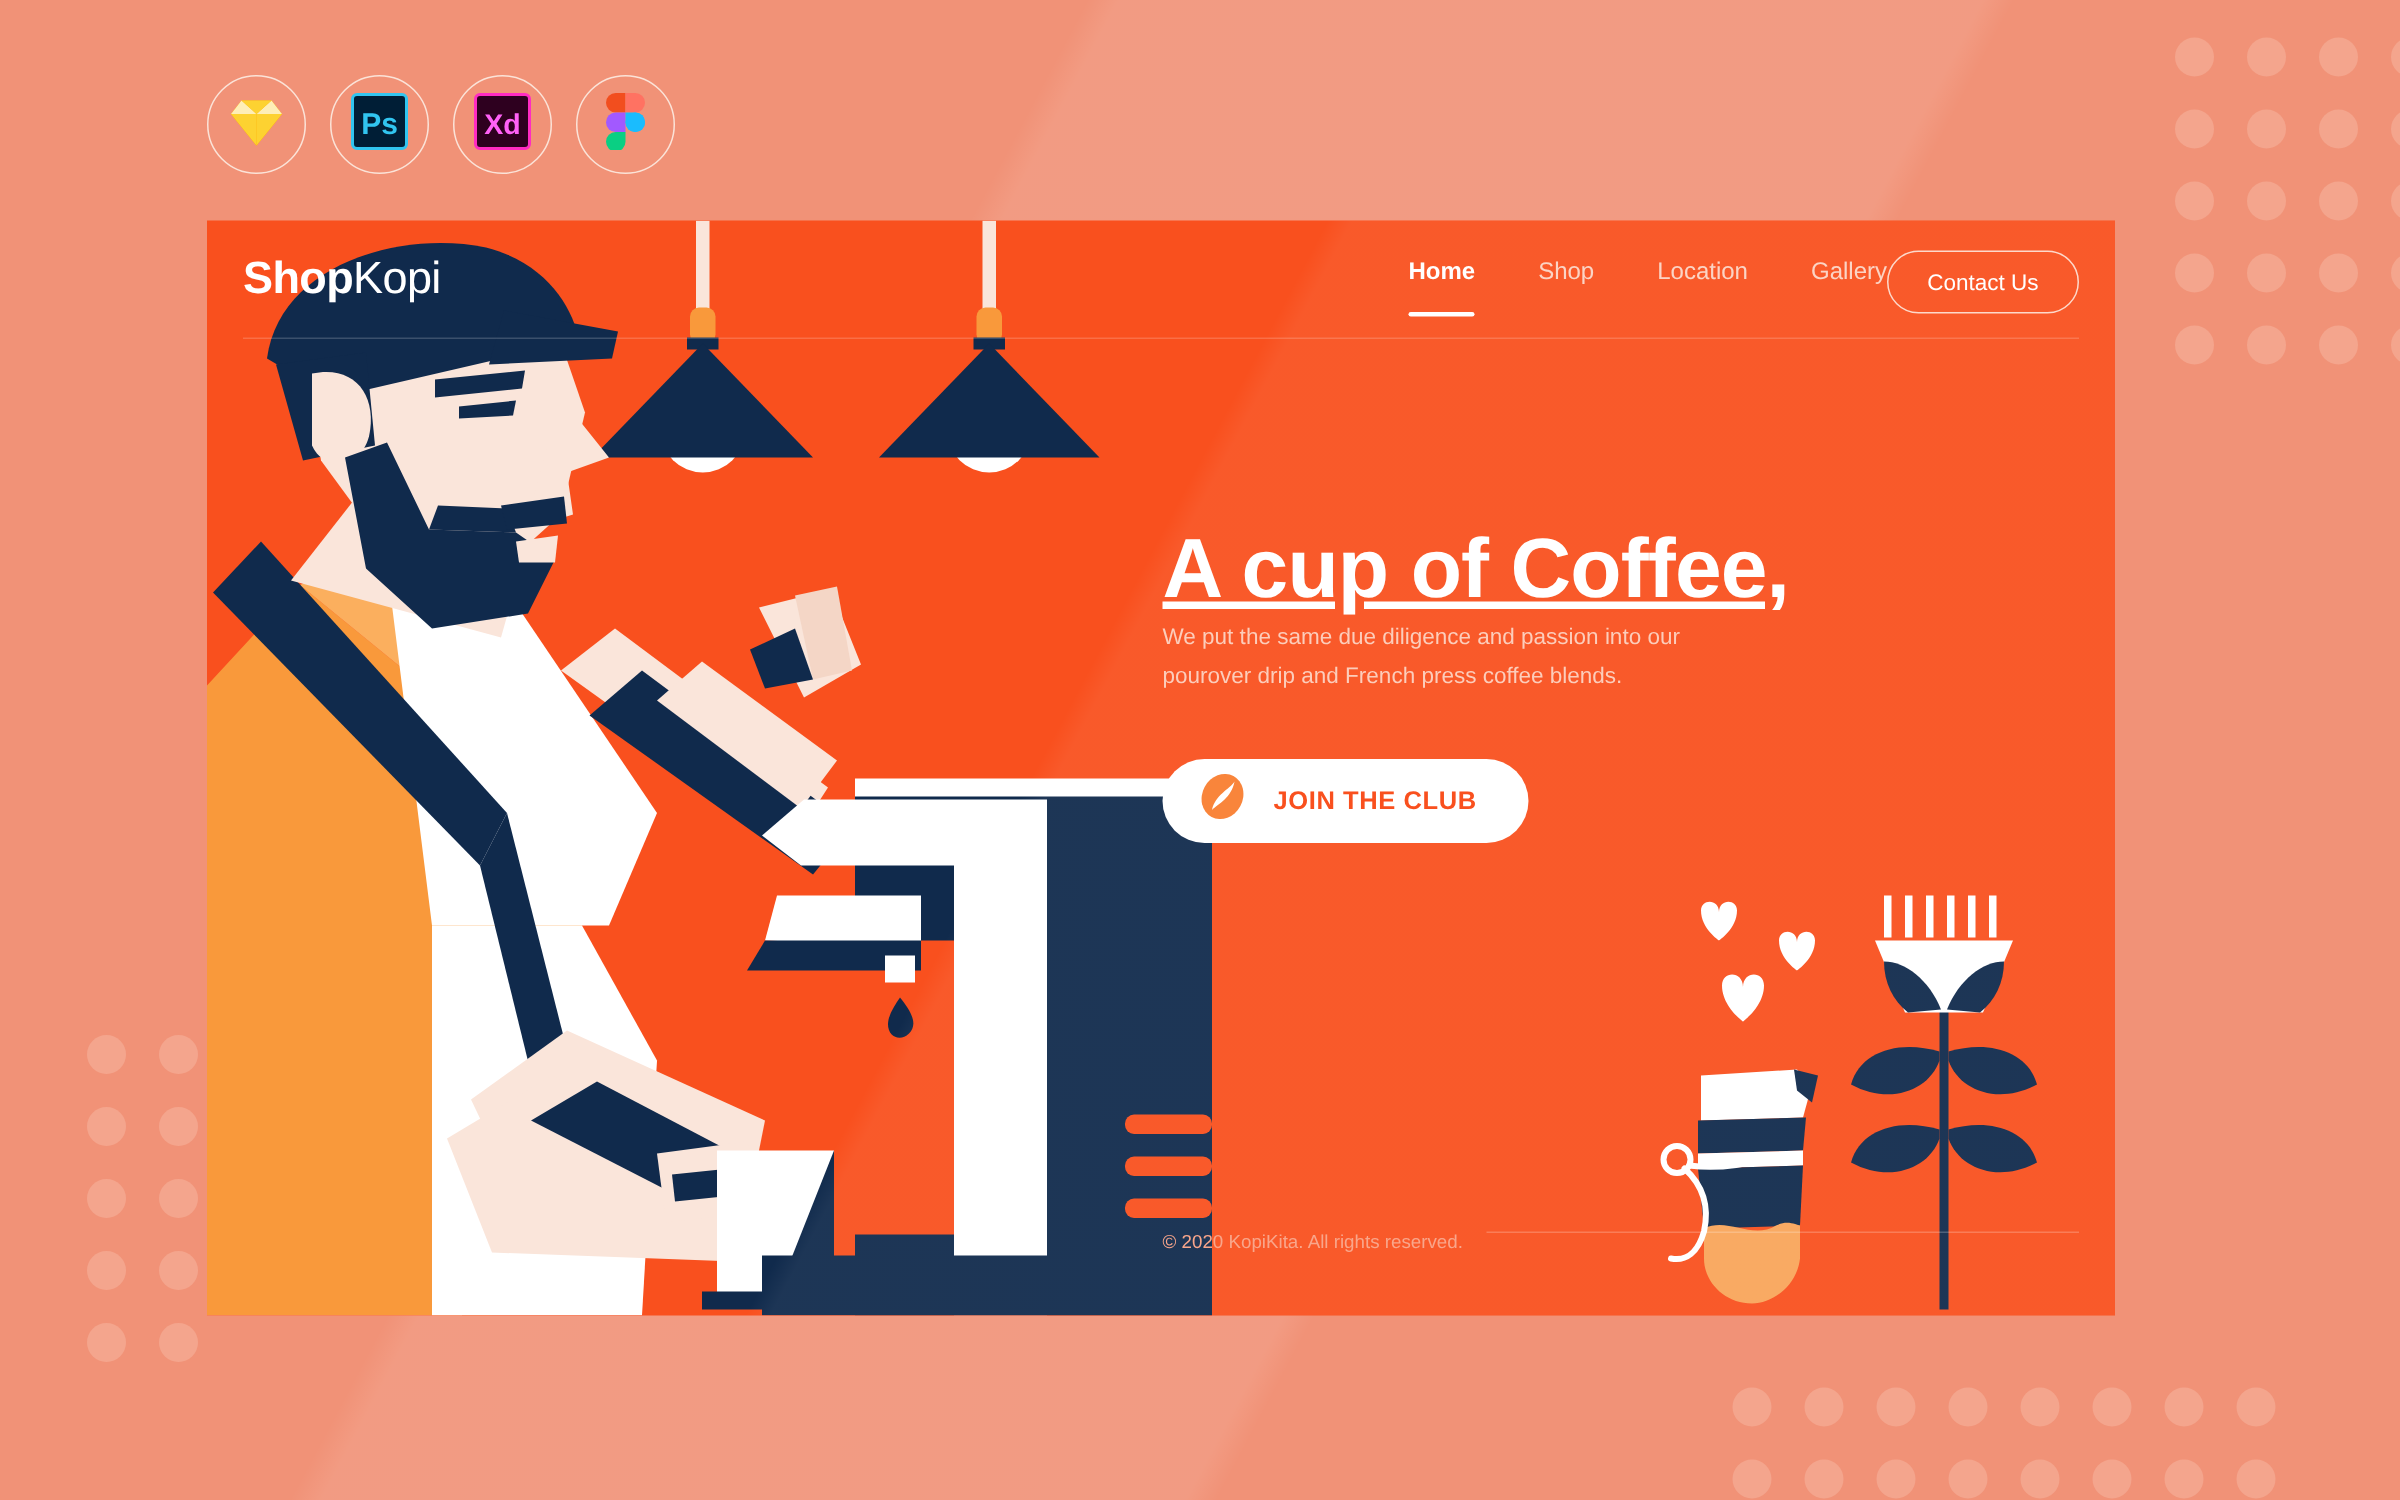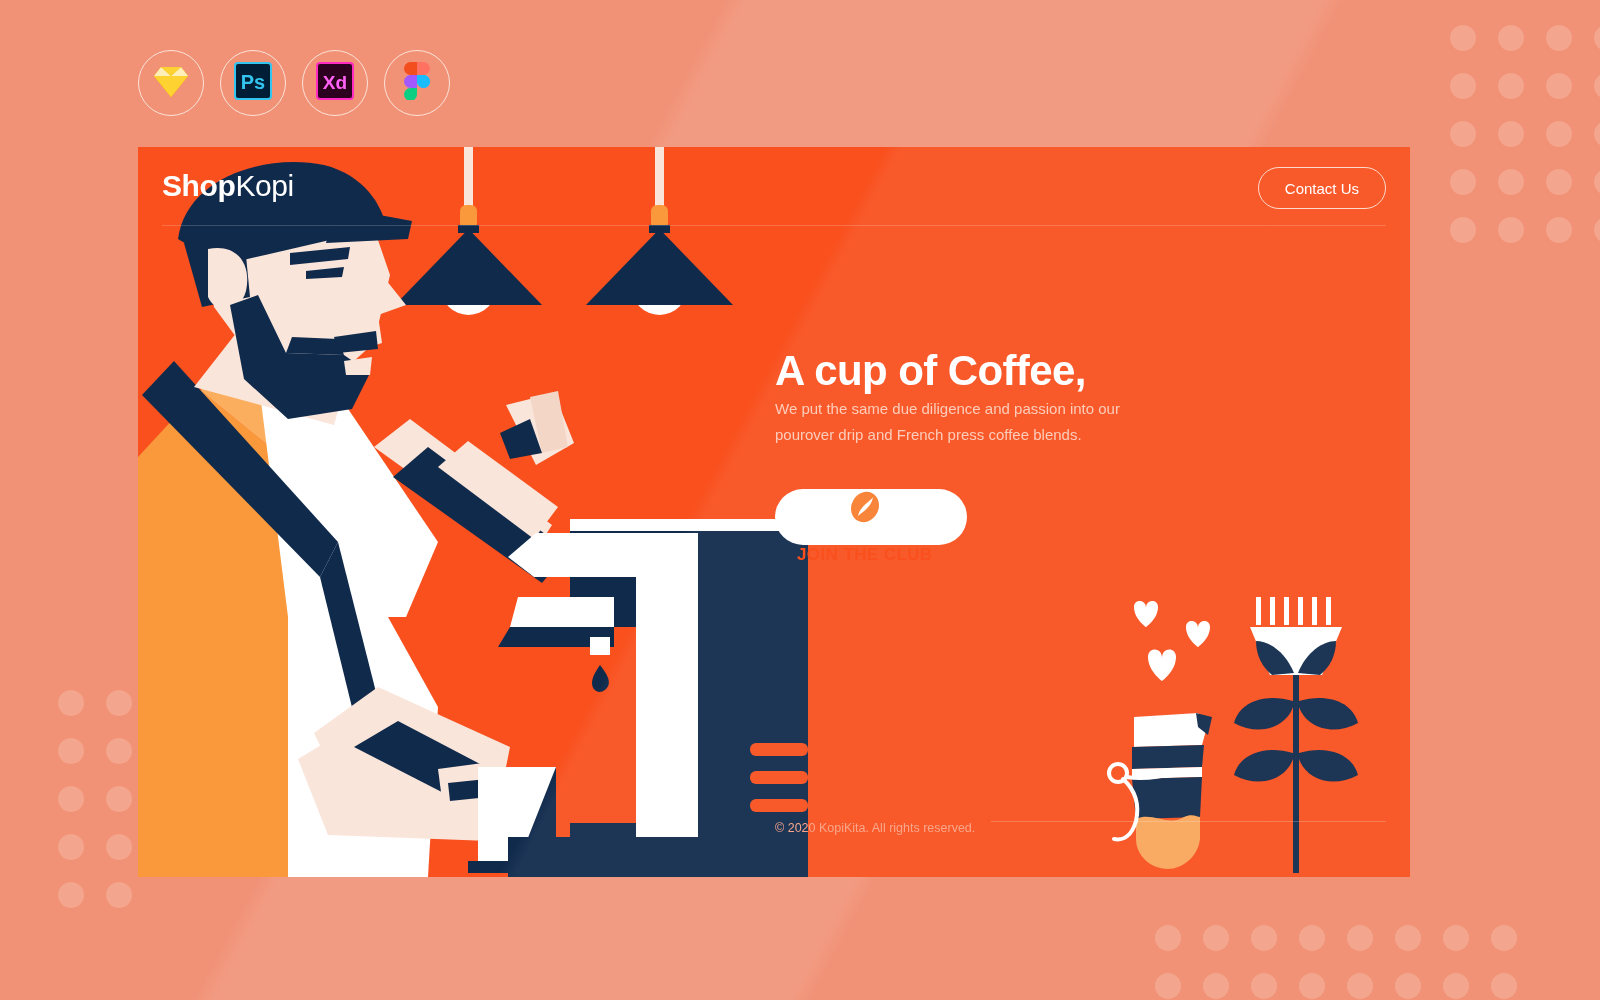--- a/index.html
+++ b/index.html
@@ -169,26 +169,27 @@
 
   
   #copy {
     position: absolute;
     left: 637px;
     top: 200px;
     width: 560px;
     z-index: 7;
   }
   #headline-1 {
-    font-size: 42px;
+    font-size: 56px;
     font-weight: 700;
     color: #ffffff;
     letter-spacing: -0.6px;
     line-height: 1.16;
     margin: 0;
+    text-decoration: underline;
   }
   #headline-2 {
     font-size: 46px;
     font-weight: 300;
     color: #ffffff;
     letter-spacing: -0.2px;
     line-height: 1.24;
     margin: 0 0 30px 0;
   }
   #subcopy {
@@ -201,21 +202,20 @@
   #cta {
     display: inline-flex;
     align-items: center;
     gap: 16px;
     background: #ffffff;
     border-radius: 32px;
     height: 56px;
     padding: 0 34px 0 22px;
     cursor: pointer;
     border: none;
-    flex-direction: column;
   }
   #cta-label {
     font-size: 17px;
     font-weight: 700;
     color: #F9501E;
     letter-spacing: 0.4px;
     white-space: nowrap;
   }
 
   
@@ -489,20 +489,26 @@
       <rect x="236" y="20" width="5" height="28" fill="#FFFFFF"></rect>
     </svg>
 
     <div id="hero-sheen"></div>
 
     <div id="navbar">
       <div id="logo">
         <span class="bold">Shop</span><span class="light">Kopi</span>
       </div>
 
+      <div id="navlinks">
+        <div class="navlink active">Home</div>
+        <div class="navlink">Shop</div>
+        <div class="navlink">Location</div>
+        <div class="navlink">Gallery</div>
+      </div>
 
       <div id="contact-btn">Contact Us</div>
     </div>
     <div id="nav-rule"></div>
 
     <div id="copy">
       <h1 id="headline-1">A cup of Coffee,</h1>
       <p id="subcopy">We put the same due diligence and passion into our pourover drip and French press coffee blends.</p>
 
       <div id="cta">

